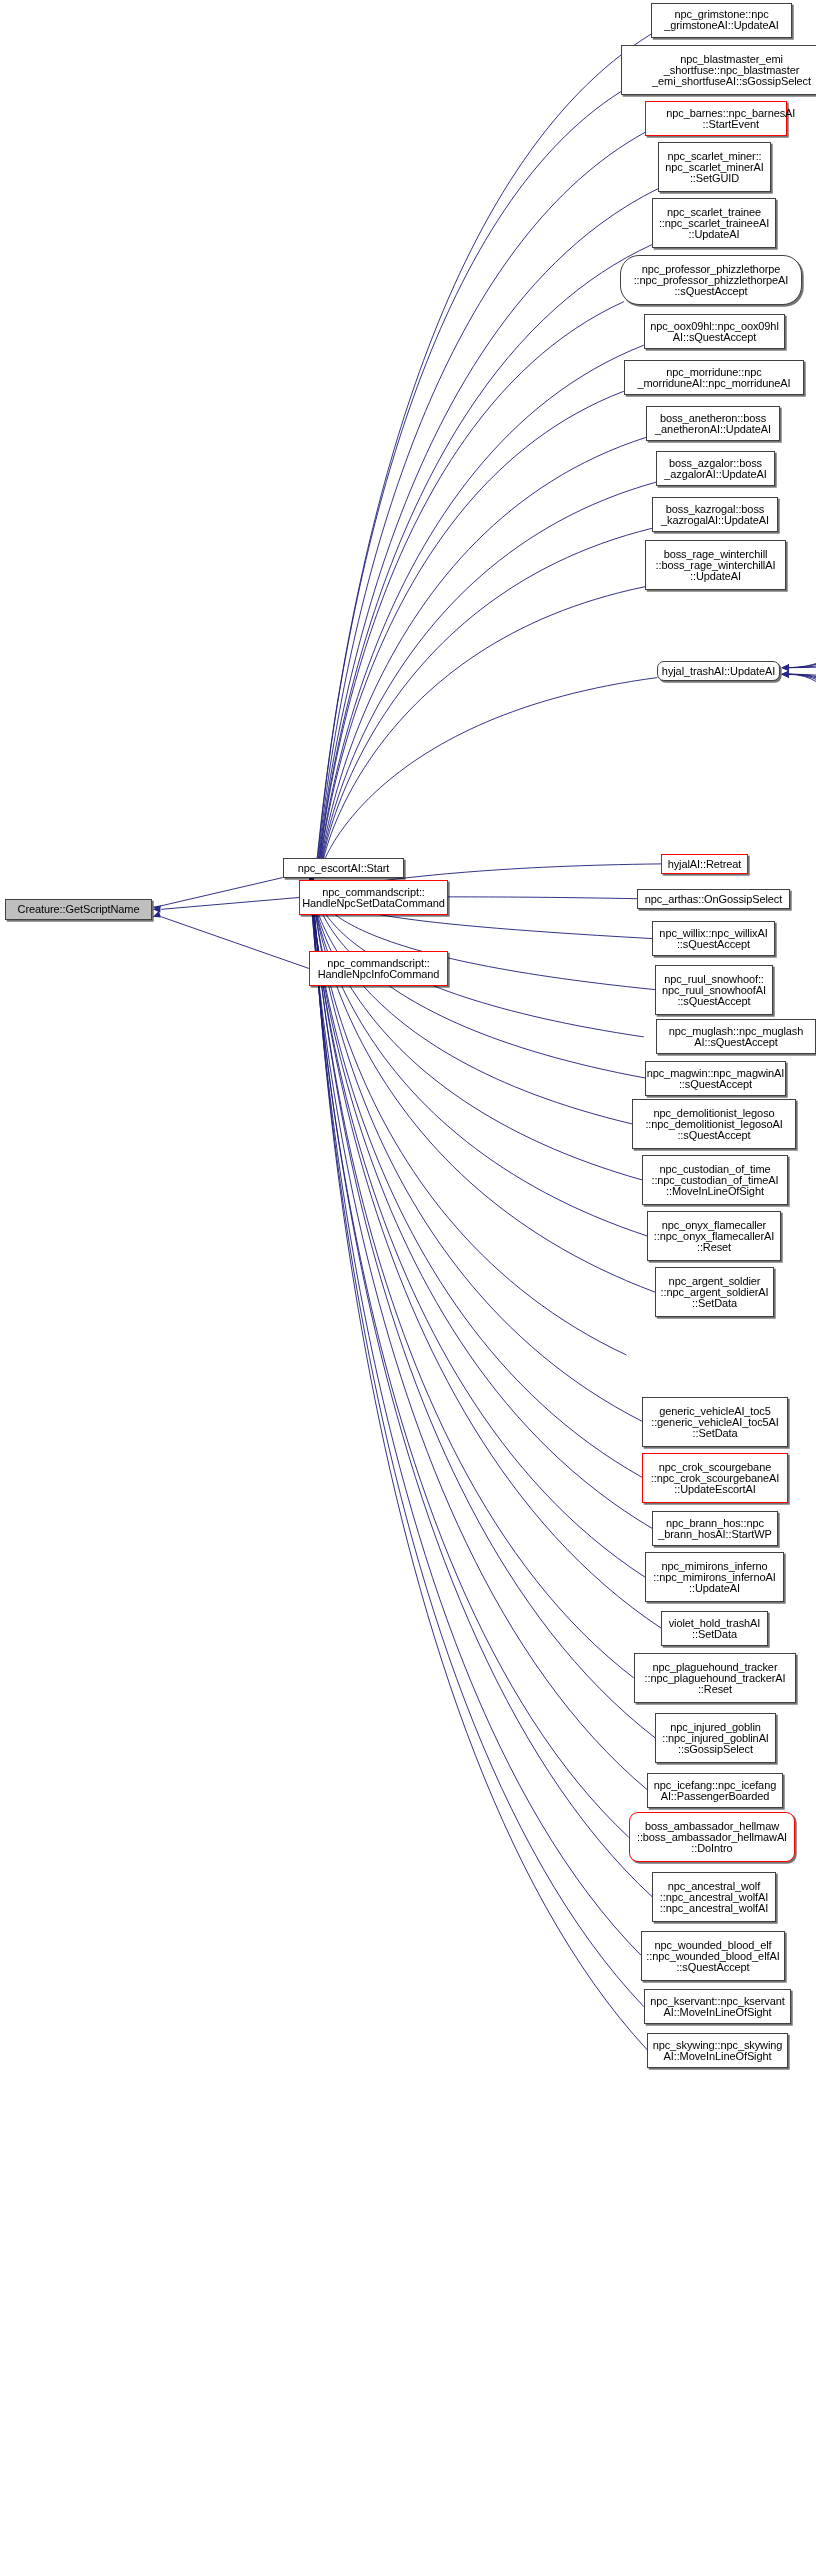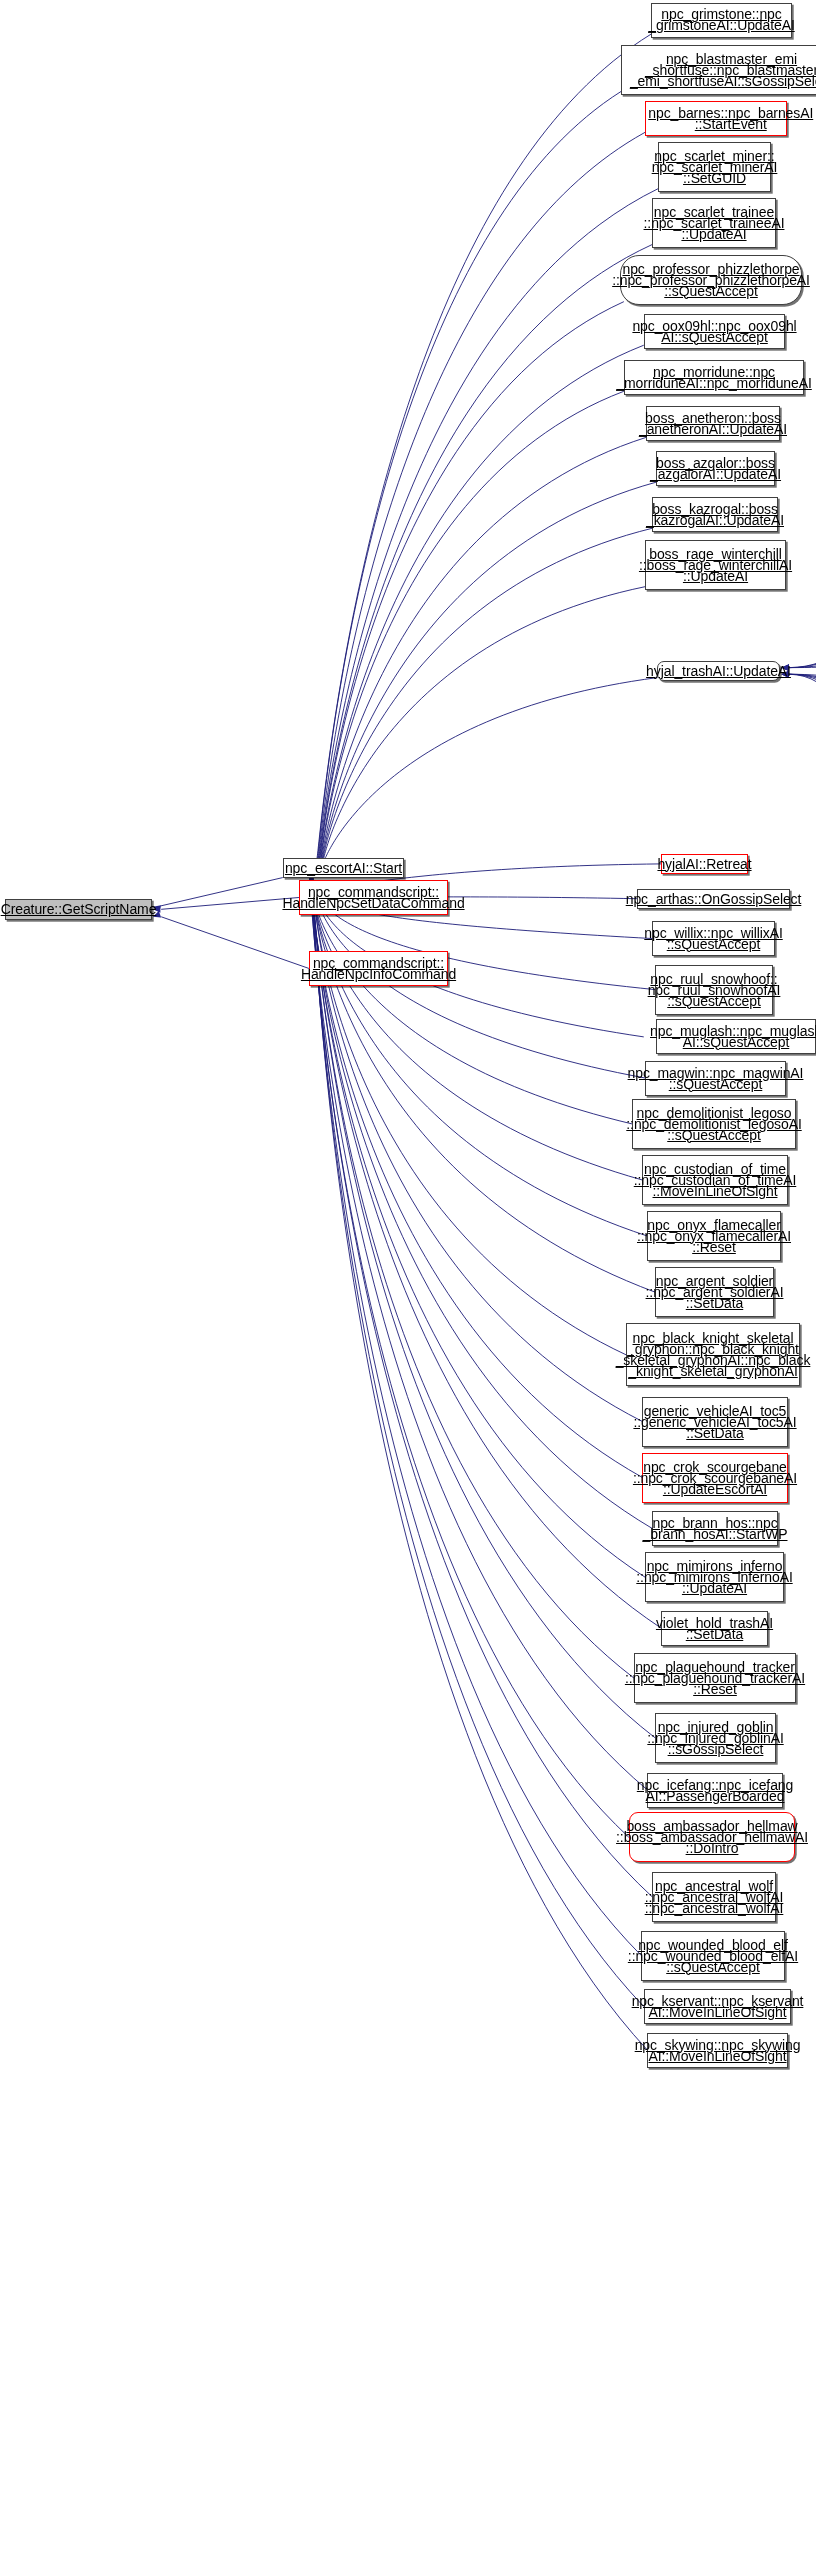--- a/index.html
+++ b/index.html
@@ -15,28 +15,27 @@
   #edges{position:absolute;left:0;top:0;width:817px;height:2576px;}
   .node{
     position:absolute;
     box-sizing:border-box;
     background:#ffffff;
     border:0.8px solid #404040;
     display:flex;
     align-items:center;
     justify-content:center;
     text-align:center;
-    font-size:14px;
+    font-size:11px;
     line-height:11px;
     color:#000000;
     letter-spacing:-0.1px;
     white-space:pre-line;
     padding:0.8px 2.5px;
     z-index:3;
-    text-decoration:underline;
   }
   .node.red{border:0.8px solid #ff0000;}
   .node.root{background:#bfbfbf;border:0.8px solid #404040;}
   .node.shadow{box-shadow:1.7px 1.7px 0 rgba(0,0,0,0.55);}
 </style>
 </head>
 <body>
 
 <div id="graph">
   <svg id="edges" viewBox="0 0 983 3101" xmlns="http://www.w3.org/2000/svg">
@@ -217,27 +216,20 @@
     <div class="node shadow" title="npc_onyx_flamecaller
 ::npc_onyx_flamecallerAI
 ::Reset" style="left: 647px; top: 1211px; width: 134px; height: 50px;">npc_onyx_flamecaller
 ::npc_onyx_flamecallerAI
 ::Reset</div>
     <div class="node shadow" title="npc_argent_soldier
 ::npc_argent_soldierAI
 ::SetData" style="left: 655px; top: 1267px; width: 119px; height: 50px;">npc_argent_soldier
 ::npc_argent_soldierAI
 ::SetData</div>
-    <div class="node shadow" title="npc_black_knight_skeletal
-_gryphon::npc_black_knight
-_skeletal_gryphonAI::npc_black
-_knight_skeletal_gryphonAI" style="left: 626px; top: 1323px; width: 174px; height: 63px;">npc_black_knight_skeletal
-_gryphon::npc_black_knight
-_skeletal_gryphonAI::npc_black
-_knight_skeletal_gryphonAI</div>
     <div class="node shadow" title="generic_vehicleAI_toc5
 ::generic_vehicleAI_toc5AI
 ::SetData" style="left: 642px; top: 1397px; width: 146px; height: 50px;">generic_vehicleAI_toc5
 ::generic_vehicleAI_toc5AI
 ::SetData</div>
     <div class="node shadow red" title="npc_crok_scourgebane
 ::npc_crok_scourgebaneAI
 ::UpdateEscortAI" style="left: 642px; top: 1453px; width: 146px; height: 50px;">npc_crok_scourgebane
 ::npc_crok_scourgebaneAI
 ::UpdateEscortAI</div>

